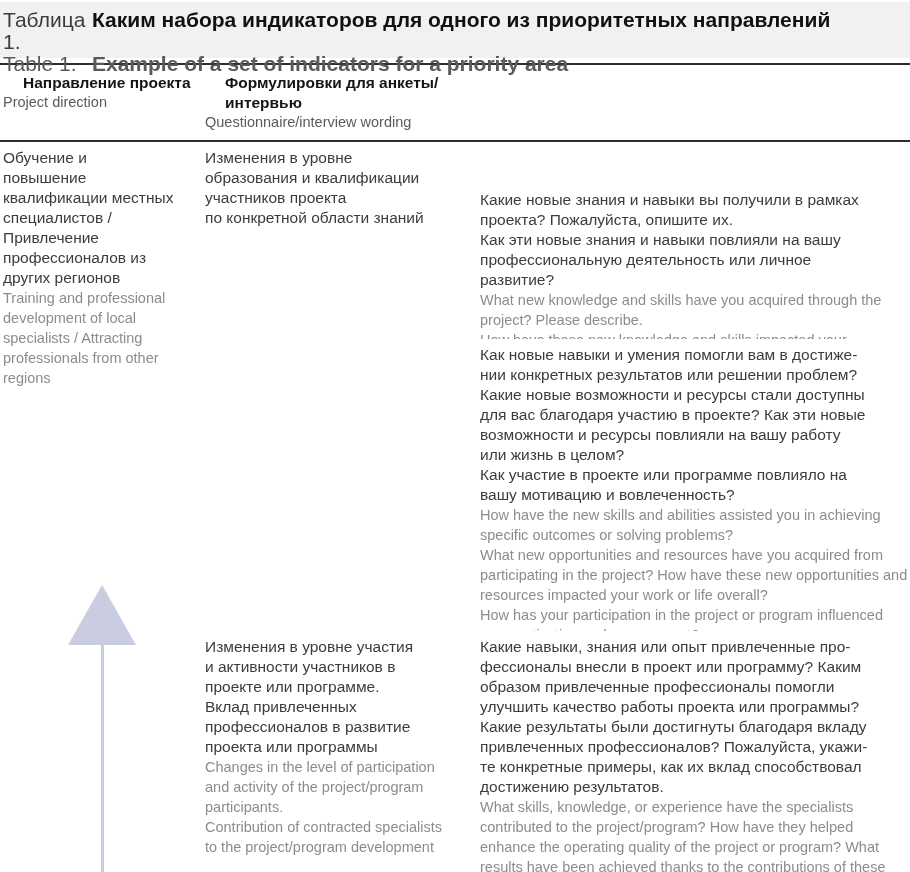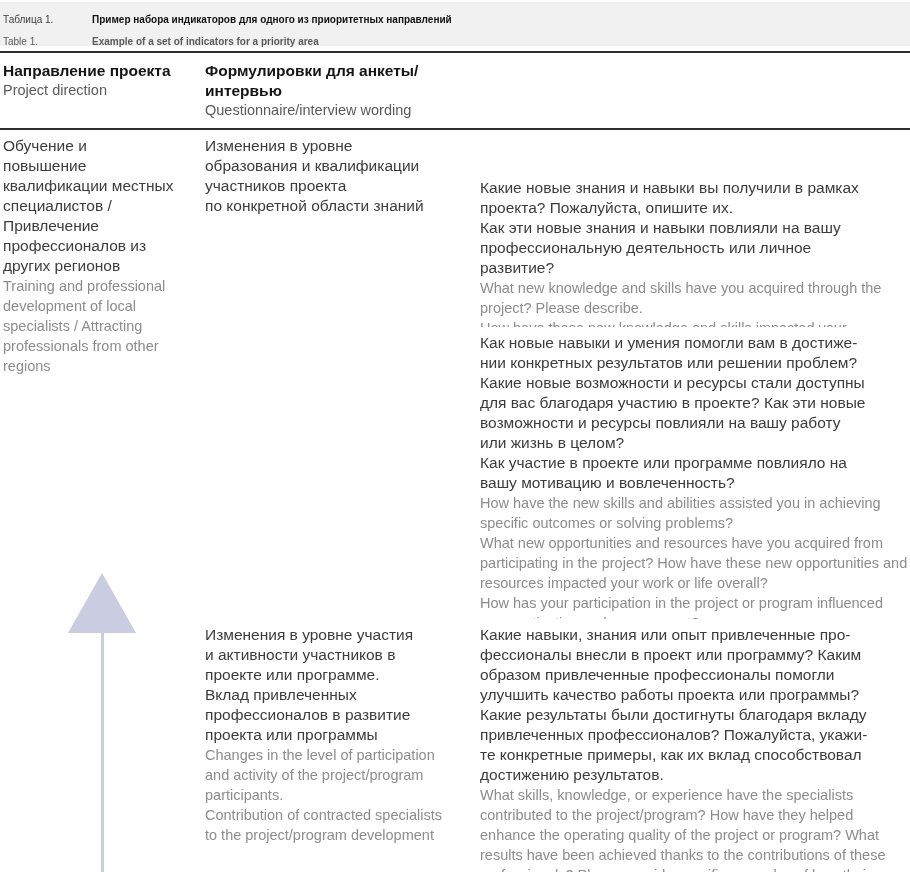--- a/index.html
+++ b/index.html
@@ -14,38 +14,38 @@
   *{margin:0;padding:0;box-sizing:border-box;}
   html,body{background:#fff;}
   body{
     font-family:"Liberation Sans","DejaVu Sans",sans-serif;
     width:910px;height:872px;overflow:hidden;position:relative;
     color:var(--text-primary);
   }
   .caption{
     margin-top:2px;
     background:var(--caption-background);
-    height:44px;
+    height:56px;
     padding:7px 8px 0 3px;
-    font-size:10px;
+    font-size:21px;
     line-height:22px;
   }
   .cap-row{display:flex;}
   .cap-label{flex:0 0 89px;color:var(--text-primary);}
   .cap-label.en{color:var(--header-subtext);}
   .cap-title{font-weight:700;color:#111;}
   .cap-title.en{color:var(--header-subtext);}
   .tablewrap{margin-top:5px;border-top:2px solid var(--rule);}
   .thead{
     display:grid;
     grid-template-columns:202px 275px 1fr;
     padding:8px 0 9px 3px;
     border-bottom:2px solid var(--rule);
   }
-  .th-ru{font-weight:700;font-size:15.5px;line-height:20px;color:var(--header-text);}
+  .th-ru{font-weight:700;font-size:15.5px;line-height:20px;color:var(--header-text);margin-left:20px;}
   .th-en{font-size:14.5px;line-height:18px;color:var(--header-subtext);}
   .tbody{
     display:grid;
     grid-template-columns:202px 275px 1fr;
     grid-template-rows:197px 292px auto;
     padding-left:3px;
     position:relative;
   }
   .cell{padding-top:6px;overflow:hidden;}
   .cell .ru{
@@ -76,21 +76,21 @@
     width:3px;height:241px;
     background:var(--arrow);
   }
 </style>
 </head>
 <body>
 
 <div class="caption">
   <div class="cap-row">
     <span class="cap-label">Таблица 1.</span>
-    <span class="cap-title">Пример набора индикаторов для одного из приоритетных направлений</span>
+    <span class="cap-title">Каким набора индикаторов для одного из приоритетных направлений</span>
   </div>
   <div class="cap-row">
     <span class="cap-label en">Table 1.</span>
     <span class="cap-title en">Example of a set of indicators for a priority area</span>
   </div>
 </div>
 
 <div class="tablewrap">
   <div class="thead">
     <div class="th">

